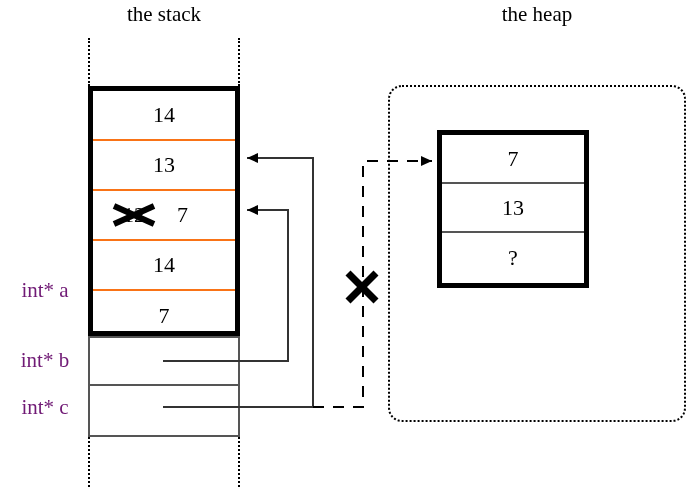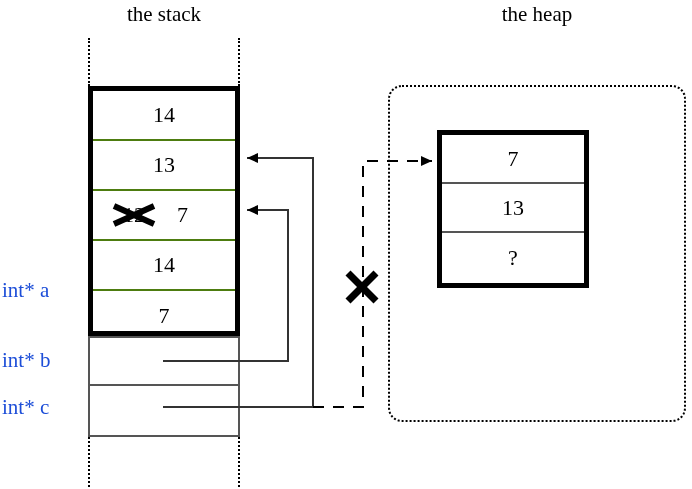--- a/index.html
+++ b/index.html
@@ -43,21 +43,21 @@
     top: 86px;
     width: 152px;
     height: 250px;
     box-sizing: border-box;
     border: 5px solid #000000;
     background: #ffffff;
   }
   #stack-box .cell {
     box-sizing: border-box;
     height: 50px;
-    border-bottom: 2px solid #4d7c0f;
+    border-bottom: 2px solid #f97316;
     position: relative;
   }
   #stack-box .cell:last-child { border-bottom: none; }
   .cell-value {
     position: absolute;
     left: 0;
     right: 0;
     top: 50%;
     transform: translateY(-50%);
     text-align: center;
@@ -103,23 +103,23 @@
     background: #ffffff;
   }
   #slot-b { top: 336px; height: 50px; }
   #slot-c { top: 386px; height: 51px; border-top: none; }
 
   
   .var-label {
     position: absolute;
     right: 0;
     width: 86px;
-    text-align: left;
+    text-align: center;
     font-size: 21px;
-    color: #1d4ed8;
+    color: #701a75;
     white-space: nowrap;
   }
   #label-a { left: 2px; top: 278px; }
   #label-b { left: 2px; top: 348px; }
   #label-c { left: 2px; top: 395px; }
 
   
   #heap-region {
     position: absolute;
     left: 388px;

